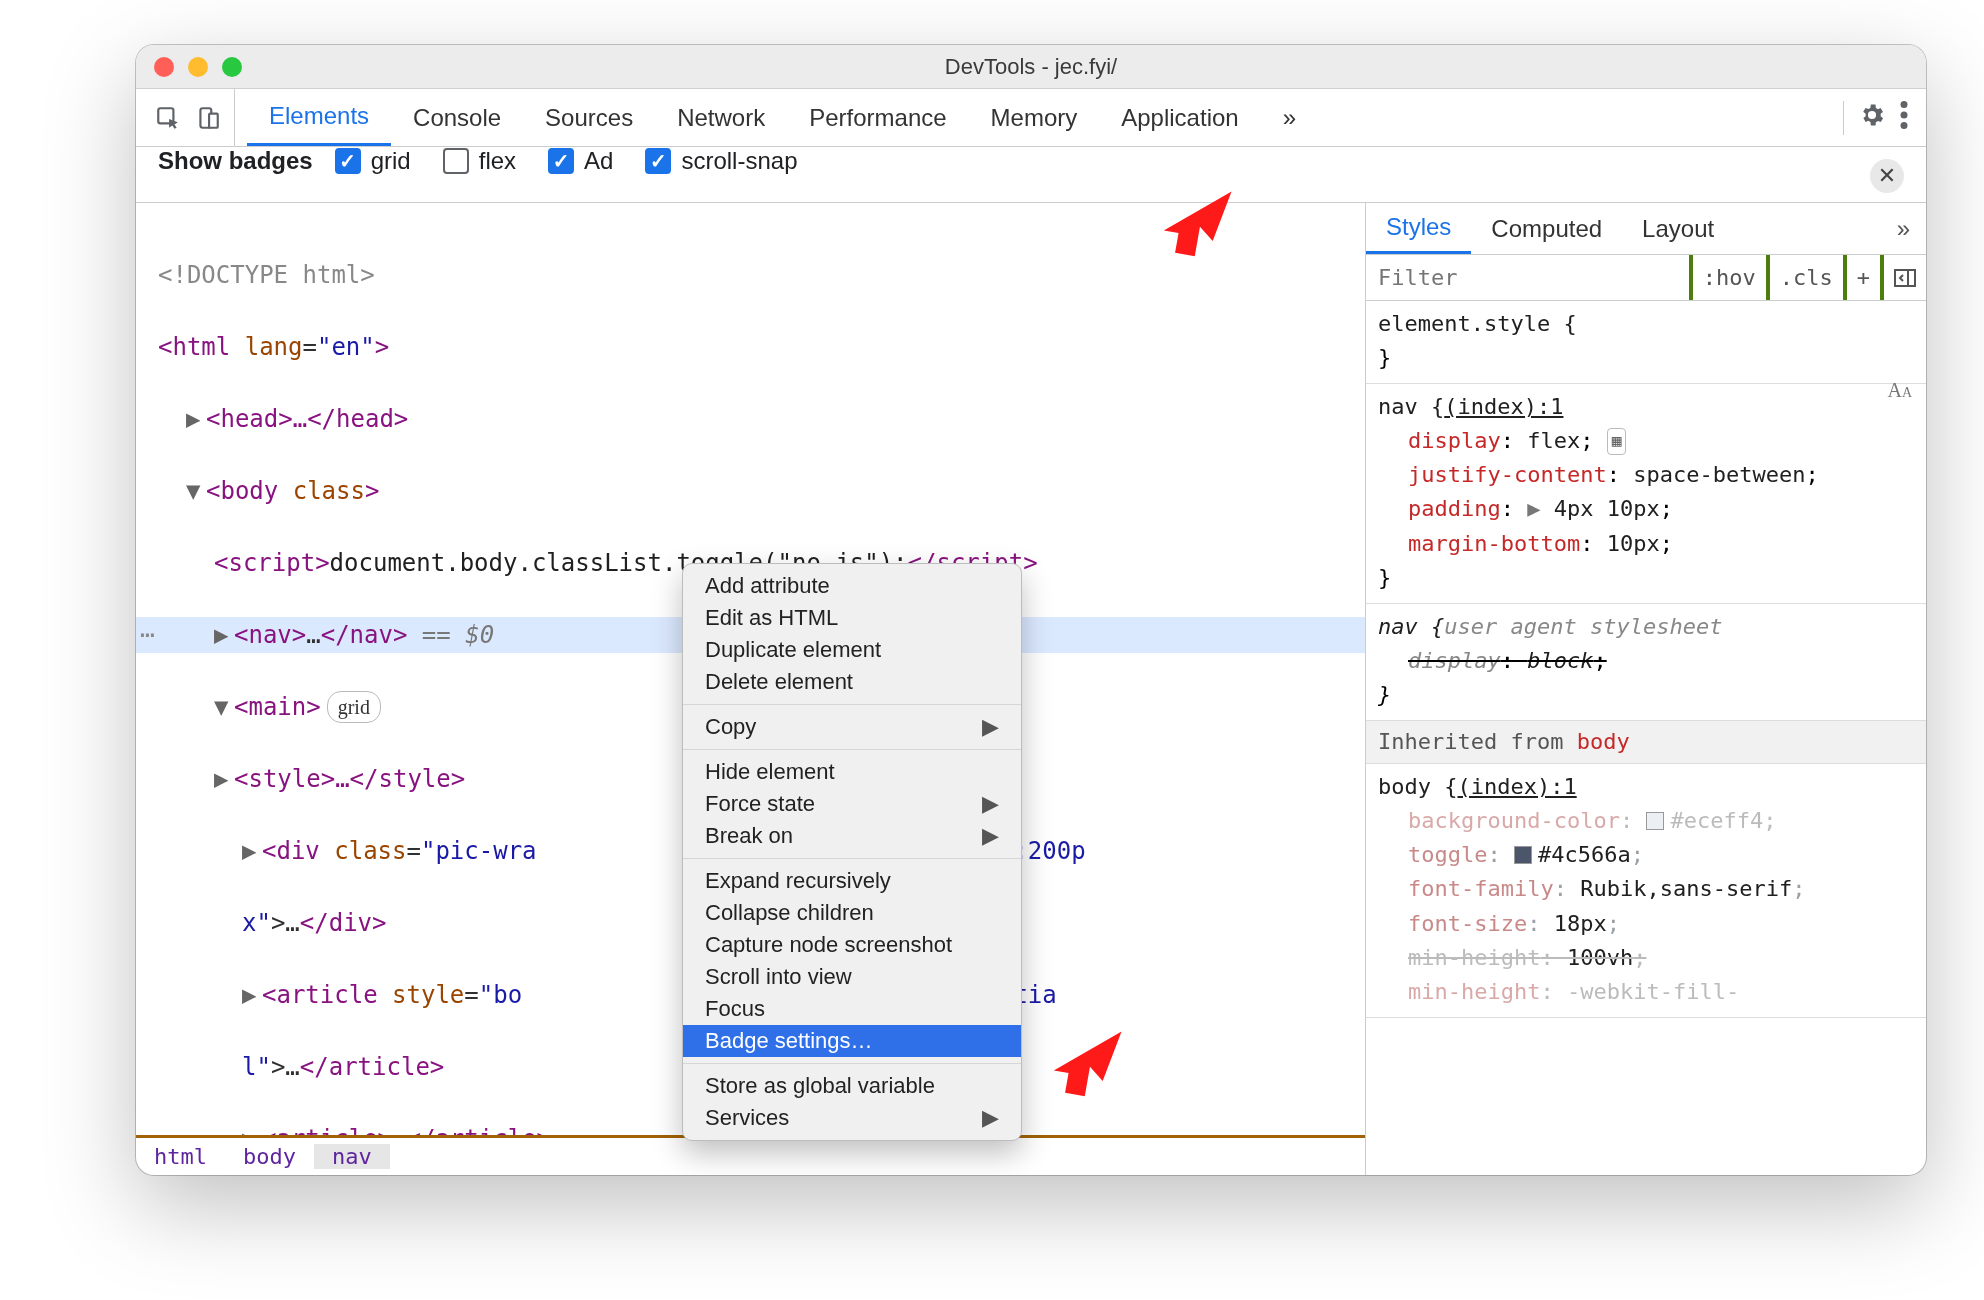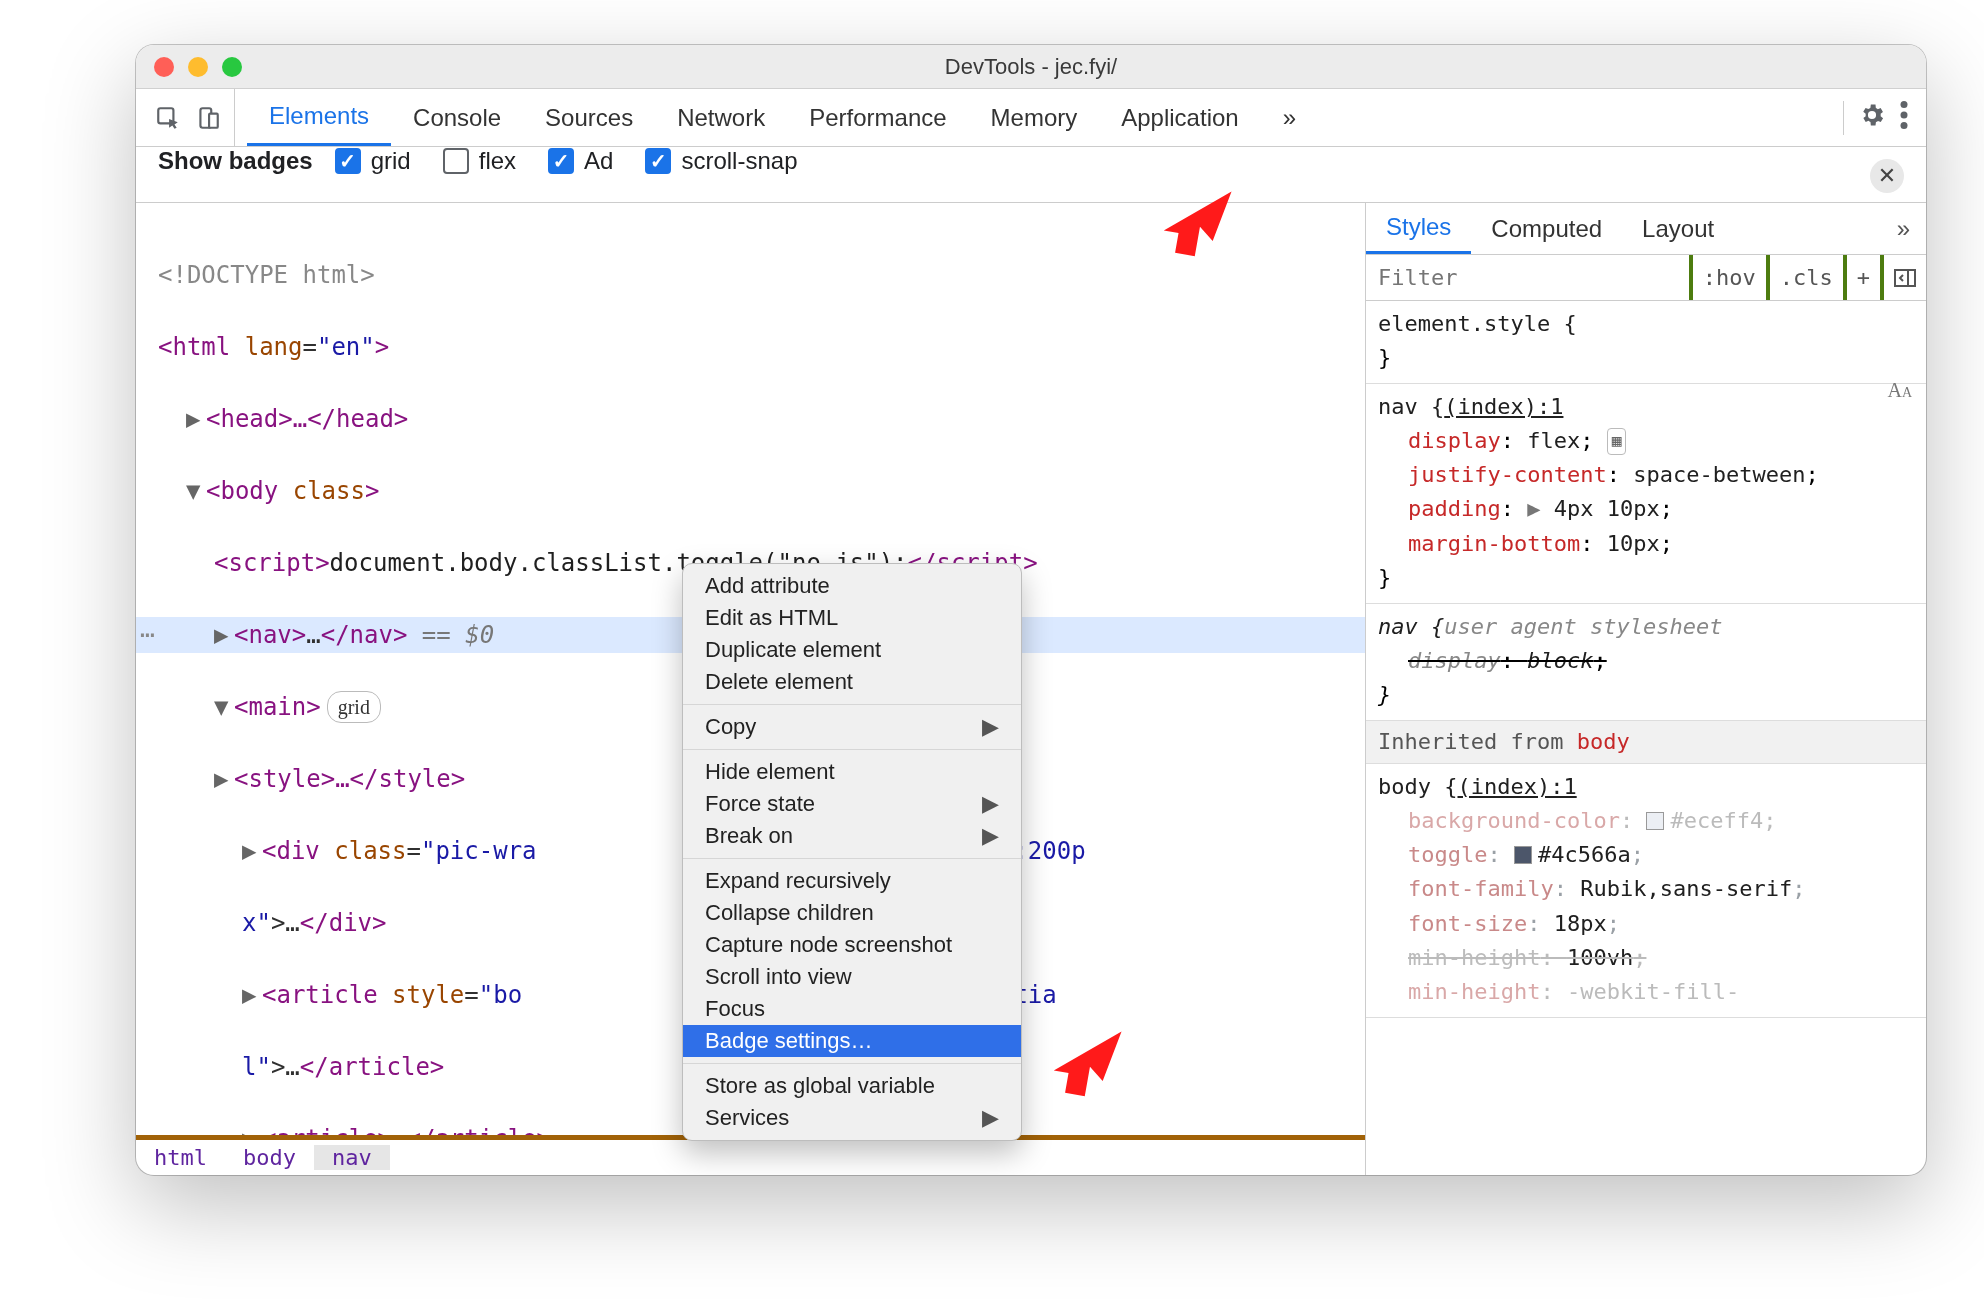--- a/index.html
+++ b/index.html
@@ -88,21 +88,21 @@
   .row-gutter { position:absolute; left:0; color:#888;}
   .tag{color:#881280;} .attr{color:#994500;} .val{color:#1a1aa6;} .comment{color:#888;}
   .script-js{color:#202020;}
   .eqdollar{color:#777;font-style:italic;}
   .badge-pill{
     display:inline-block; padding:0 10px; border:1px solid #bbb; border-radius:14px;
     font-size:20px; font-family:-apple-system; color:#333; background:#fff; margin-left:6px;vertical-align:1px;
   }
 
   
-  .crumbs { height:40px; border-top:5px solid #a16207; display:flex; align-items:center; font-family:Menlo,monospace; font-size:22px; color:#5f259f;}
+  .crumbs { height:40px; border-top:3px solid #a16207; display:flex; align-items:center; font-family:Menlo,monospace; font-size:22px; color:#5f259f;}
   .crumb { padding:0 18px; }
   .crumb.active { background:#e6e6e6; }
 
   
   .ctx-menu {
     position:absolute;
     left:546px; top:518px;
     width:340px;
     background:#f0f0f0;
     border:1px solid #bdbdbd; border-radius:10px;

